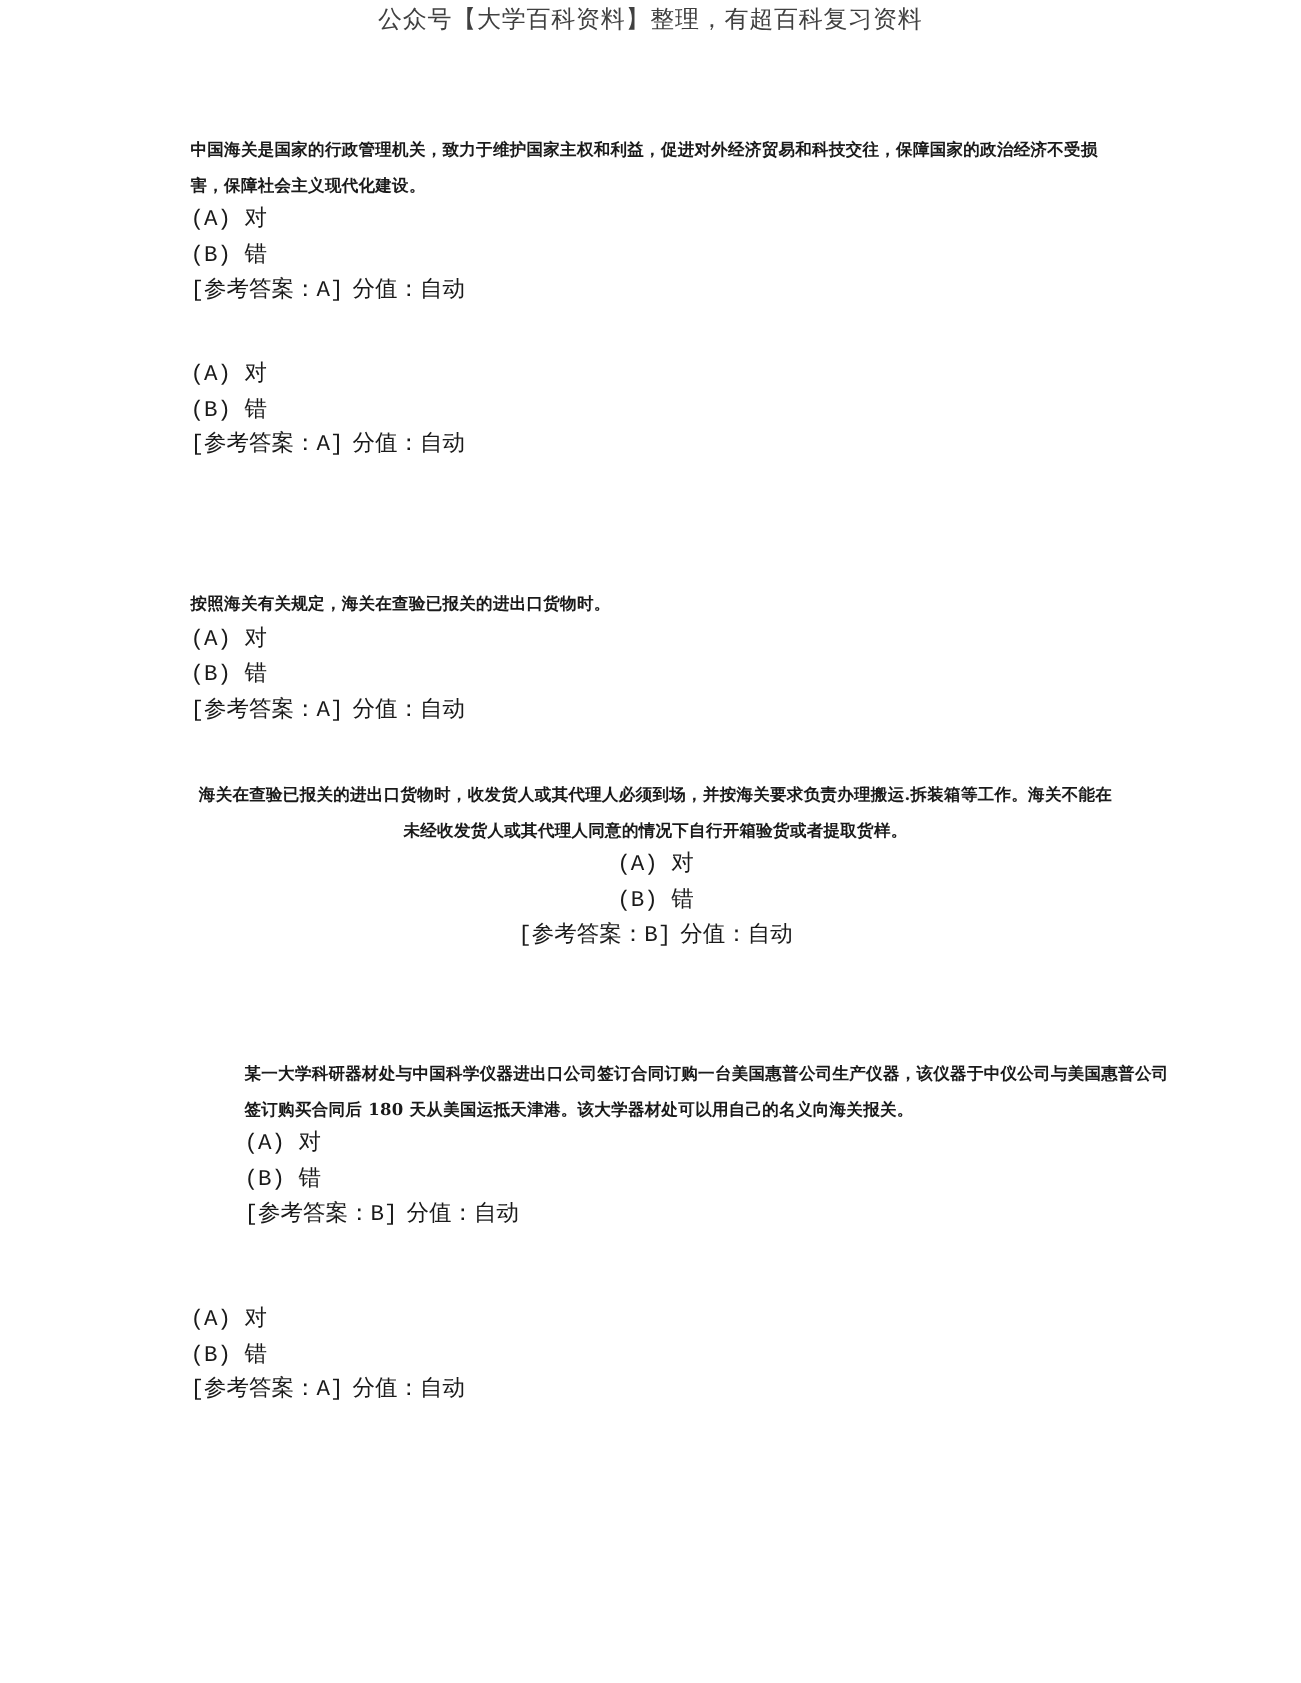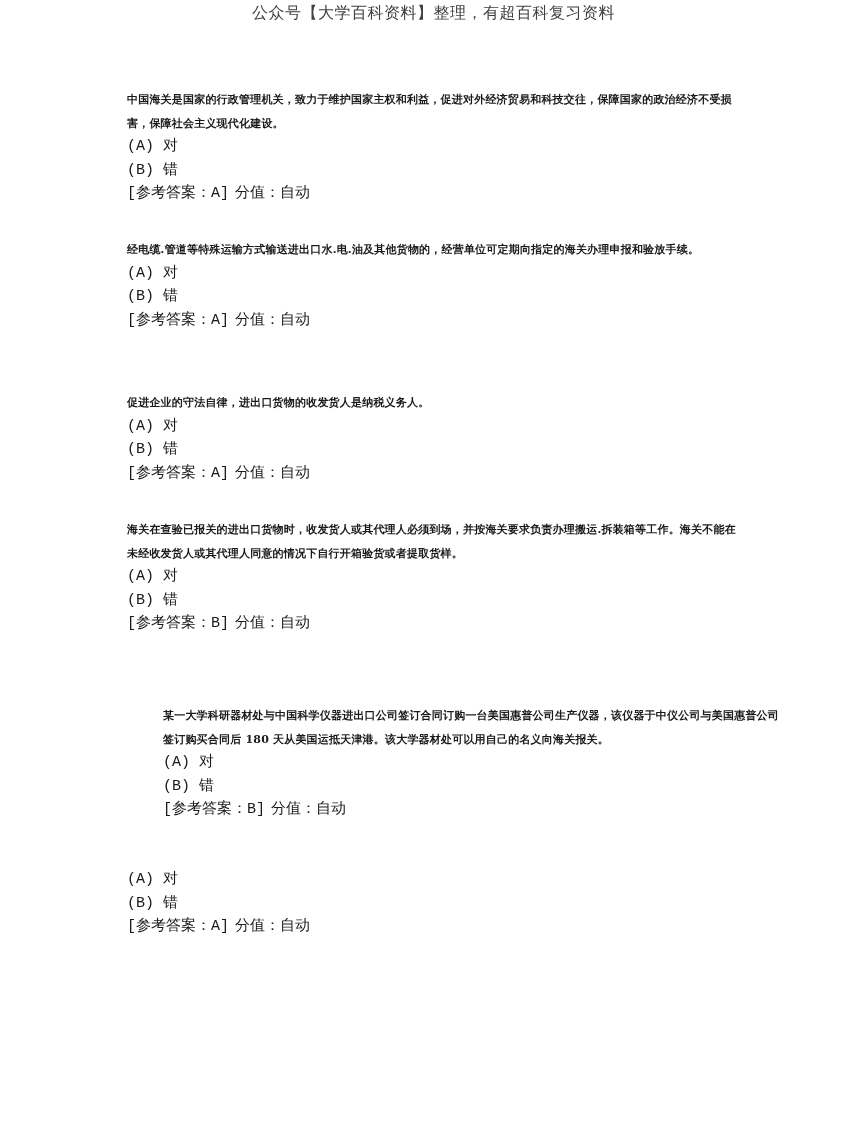--- a/index.html
+++ b/index.html
@@ -61,34 +61,33 @@
 <div class="content">
 
   <div class="question" style="position:absolute; top:0; width:620px;">
     <p class="q-text">中国海关是国家的行政管理机关，致力于维护国家主权和利益，促进对外经济贸易和科技交往，保障国家的政治经济不受损害，保障社会主义现代化建设。</p>
     <p class="option">(A) 对</p>
     <p class="option">(B) 错</p>
     <p class="answer"><span>[参考答案：A]</span><span class="sep"></span><span>分值：自动</span></p>
   </div>
 
   <div class="question" style="position:absolute; top:150px; width:620px;">
-    <p class="q-text">经电缆.管道等特殊运输方式输送进出口水.电.油及其他货物的，经营单位可定期向指定的海关办理申报和验放手续。</p>
     <p class="option">(A) 对</p>
     <p class="option">(B) 错</p>
     <p class="answer"><span>[参考答案：A]</span><span class="sep"></span><span>分值：自动</span></p>
   </div>
 
   <div class="question" style="position:absolute; top:303px; width:620px;">
-    <p class="q-text">促进企业的守法自律，进出口货物的收发货人是纳税义务人。</p>
+    <p class="q-text">按照海关有关规定，海关在查验已报关的进出口货物时。</p>
     <p class="option">(A) 对</p>
     <p class="option">(B) 错</p>
     <p class="answer"><span>[参考答案：A]</span><span class="sep"></span><span>分值：自动</span></p>
   </div>
 
-  <div class="question" style="position:absolute; top:430px; width:620px;">
+  <div class="question" style="position:absolute; top:430px; width:620px;text-align:center;">
     <p class="q-text">海关在查验已报关的进出口货物时，收发货人或其代理人必须到场，并按海关要求负责办理搬运.拆装箱等工作。海关不能在未经收发货人或其代理人同意的情况下自行开箱验货或者提取货样。</p>
     <p class="option">(A) 对</p>
     <p class="option">(B) 错</p>
     <p class="answer"><span>[参考答案：B]</span><span class="sep"></span><span>分值：自动</span></p>
   </div>
 
   <div class="question" style="position:absolute; top:616px; width:620px;margin-left:36px;">
     <p class="q-text">某一大学科研器材处与中国科学仪器进出口公司签订合同订购一台美国惠普公司生产仪器，该仪器于中仪公司与美国惠普公司签订购买合同后 180 天从美国运抵天津港。该大学器材处可以用自己的名义向海关报关。</p>
     <p class="option">(A) 对</p>
     <p class="option">(B) 错</p>

